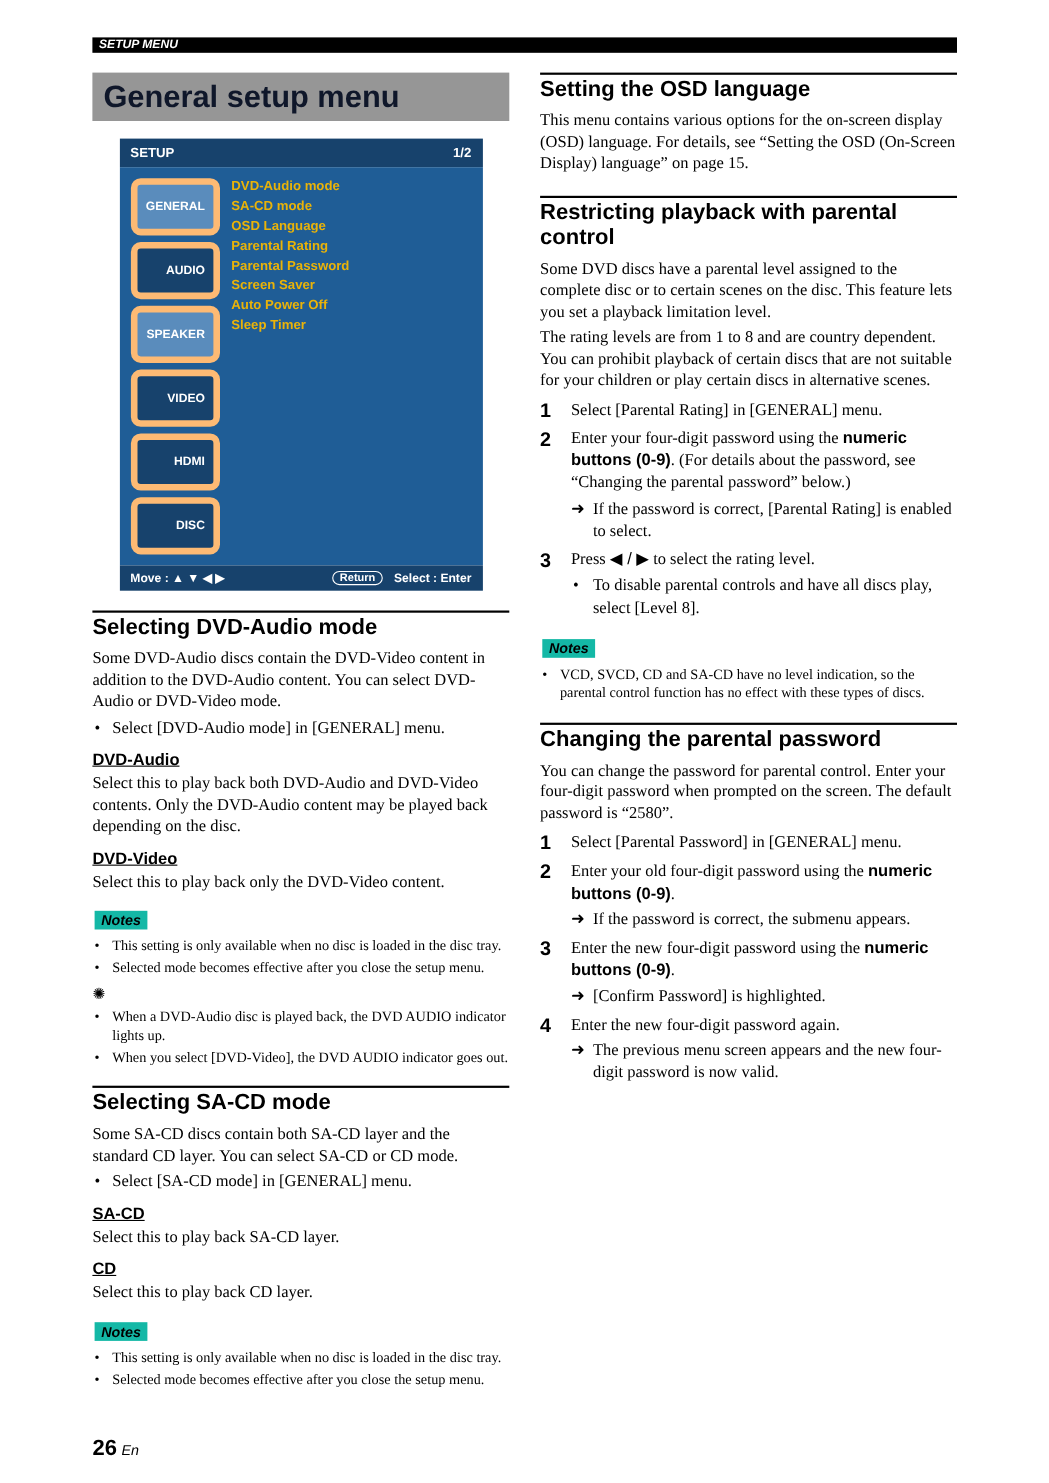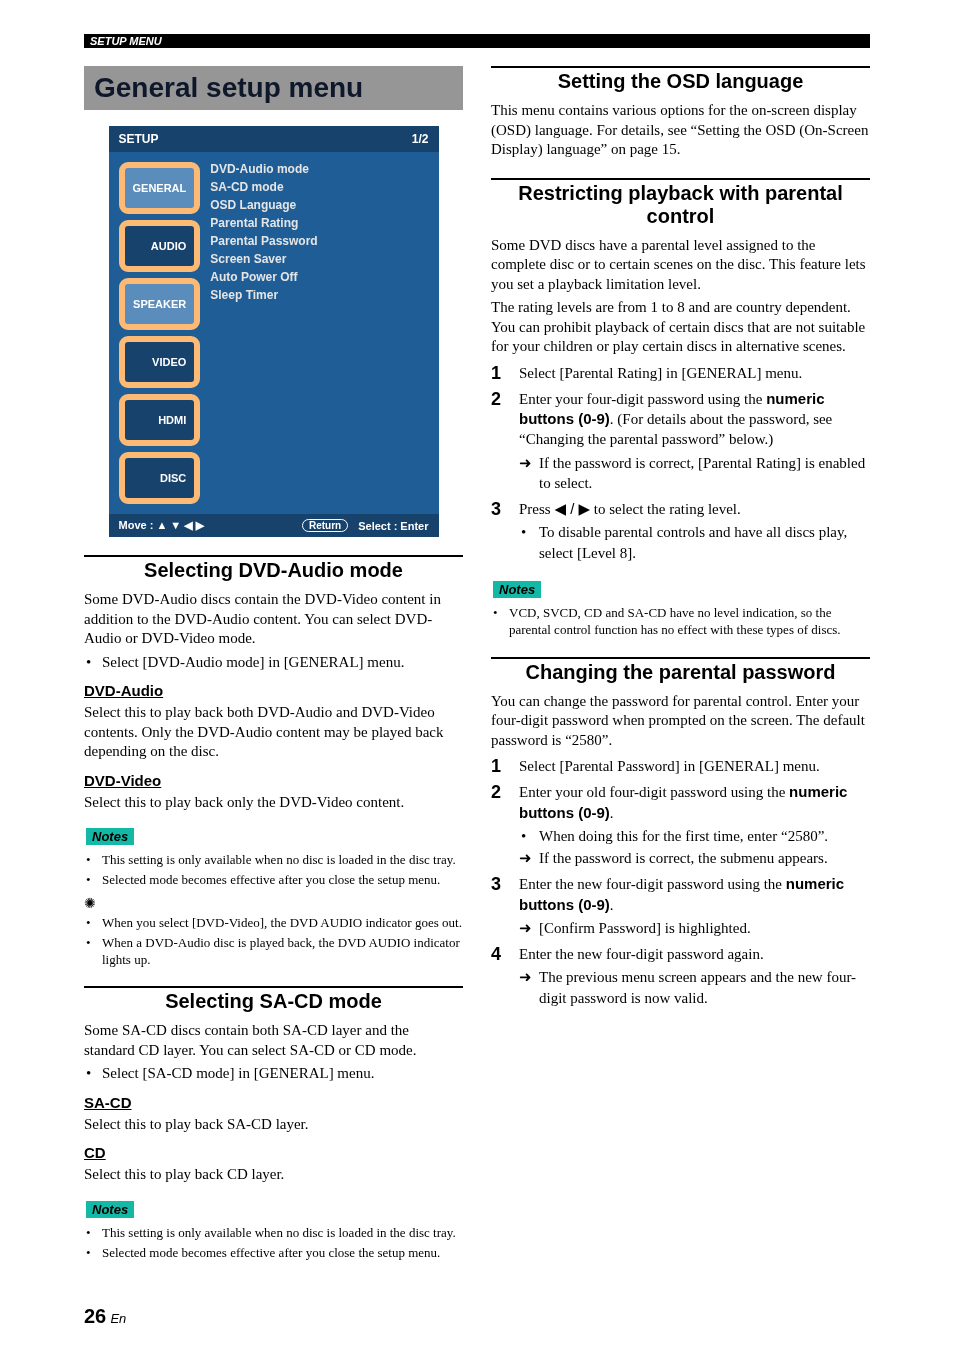--- a/index.html
+++ b/index.html
@@ -38,21 +38,20 @@
     padding: 6px 10px;
     margin-bottom: 16px;
   }
   .h2 {
     font-family: Arial, Helvetica, sans-serif;
     font-size: 20px;
     font-weight: bold;
     border-top: 2px solid #000;
     padding-top: 2px;
     margin: 18px 0 8px 0;
-    text-align: center;
   }
   .col-right .h2:first-child { margin-top: 0; }
   p { margin: 4px 0; line-height: 1.3; }
   .h3 {
     font-family: Arial, Helvetica, sans-serif;
     font-size: 15px;
     font-weight: bold;
     text-decoration: underline;
     margin-top: 10px;
   }
@@ -128,21 +127,21 @@
   .tab {
     border: 6px solid #fdba74;
     border-radius: 9px;
     padding: 14px 8px;
     text-align: right;
     font-size: 11px;
   }
   .tab.active { background: #5a8cbc; }
   .tab.inactive { color: #fff; background: #17426c; }
   .osd-list { display: flex; flex-direction: column; gap: 4px; color:#d0e2f4; }
-  .osd-list > div.hi { color: #e5e5e5; }
+  .osd-list > div.hi { color: #eab308; }
   .osd-foot {
     background: #17426c;
     display: flex; align-items: center; gap: 10px;
     padding: 5px 10px;
     font-size: 11px;
   }
   .return-btn {
     border: 1px solid #fff; border-radius: 8px;
     padding: 0 6px; font-size: 10px;
   }
@@ -208,22 +207,22 @@
     <p>Select this to play back both DVD-Audio and DVD-Video contents. Only the DVD-Audio content may be played back depending on the disc.</p>
     <div class="h3">DVD-Video</div>
     <p>Select this to play back only the DVD-Video content.</p>
     <div class="notes-pill">Notes</div>
     <ul class="simple small">
       <li>This setting is only available when no disc is loaded in the disc tray.</li>
       <li>Selected mode becomes effective after you close the setup menu.</li>
     </ul>
     <div class="tip-icon">✺</div>
     <ul class="simple small">
+      <li>When a DVD-Audio disc is played back, the DVD AUDIO indicator lights up.</li>
       <li>When you select [DVD-Video], the DVD AUDIO indicator goes out.</li>
-      <li>When a DVD-Audio disc is played back, the DVD AUDIO indicator lights up.</li>
     </ul>
 
     
     <div class="h2">Selecting SA-CD mode</div>
     <p>Some SA-CD discs contain both SA-CD layer and the standard CD layer. You can select SA-CD or CD mode.</p>
     <ul class="simple">
       <li>Select [SA-CD mode] in [GENERAL] menu.</li>
     </ul>
     <div class="h3">SA-CD</div>
     <p>Select this to play back SA-CD layer.</p>
@@ -263,21 +262,20 @@
       <li>VCD, SVCD, CD and SA-CD have no level indication, so the parental control function has no effect with these types of discs.</li>
     </ul>
 
     <div class="h2">Changing the parental password</div>
     <p>You can change the password for parental control. Enter your four-digit password when prompted on the screen. The default password is “2580”.</p>
     <ol class="steps">
       <li>Select [Parental Password] in [GENERAL] menu.</li>
       <li>
         <span>Enter your old four-digit password using the </span><span class="bold-sans">numeric buttons (0-9)</span><span>.</span>
         <ul class="sub">
-          <li class="dot">When doing this for the first time, enter “2580”.</li>
           <li class="arrow">If the password is correct, the submenu appears.</li>
         </ul>
       </li>
       <li>
         <span>Enter the new four-digit password using the </span><span class="bold-sans">numeric buttons (0-9)</span><span>.</span>
         <ul class="sub">
           <li class="arrow">[Confirm Password] is highlighted.</li>
         </ul>
       </li>
       <li>

